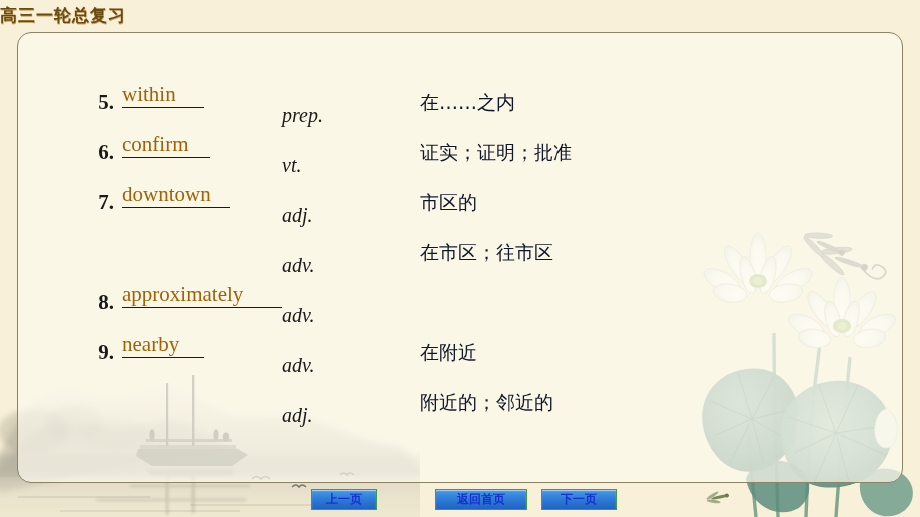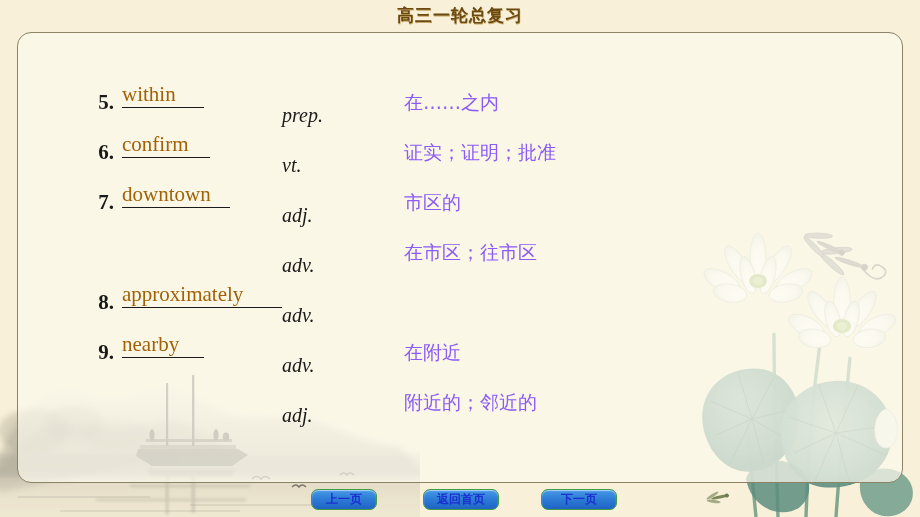--- a/index.html
+++ b/index.html
@@ -57,21 +57,21 @@
     width: 920px;
     height: 32px;
     background: #f8f0d8;
   }
 
   #slide-title {
     position: absolute;
     left: 0;
     top: 4px;
     width: 920px;
-    text-align: center;
+    text-align: left;
     font-family: "DejaVu Sans", sans-serif;
     font-weight: bold;
     font-size: 17px;
     letter-spacing: 1px;
     color: #6b4a12;
     text-shadow: 0.5px 0.5px 0 #c9a96a;
   }
 
   
   #content-frame {
@@ -140,58 +140,58 @@
     top: 14px;
     font-size: 20px;
     font-style: italic;
     color: #1a1a1a;
     font-family: "Liberation Serif", serif;
     margin-top: 12px;
   }
 
   .meaning {
     position: absolute;
-    left: 344px;
+    left: 360px;
     top: 12px;
     font-size: 19px;
-    color: #8b5cf6;
+    color: #0f172a;
     font-family: "DejaVu Sans", sans-serif;
     white-space: nowrap;
   }
 
   
   #nav-bar {
     position: absolute;
     left: 0;
     bottom: 2px;
     width: 920px;
     height: 26px;
   }
 
   .nav-btn {
     position: absolute;
     top: 0;
     height: 21px;
     line-height: 19px;
-    border-radius: 7px;
+    border-radius: 0;
     text-align: center;
     font-family: "DejaVu Sans", sans-serif;
     font-size: 12px;
     font-weight: bold;
     color: #1a2fd0;
     background: linear-gradient(180deg, #4a9ae8 0%, #2f7fd8 42%, #1f63c4 100%);
     border: 1.5px solid #3f9a4a;
     box-shadow: inset 0 1px 1px rgba(255,255,255,0.55);
     cursor: pointer;
     box-sizing: border-box;
     white-space: nowrap;
   }
 
   #btn-prev   { left: 311px; width: 66px; }
-  #btn-home   { left: 423px; width: 76px; }
+  #btn-home   { left: 435px; width: 92px; }
   #btn-next   { left: 541px; width: 76px; }
 </style>
 </head>
 <body>
 
 <div id="slide">
 
   <svg id="ink-wash" class="bg-art" viewBox="0 0 420 190" preserveAspectRatio="none">
     <defs>
       <linearGradient id="mistGrad" x1="0" y1="0" x2="0" y2="1">

